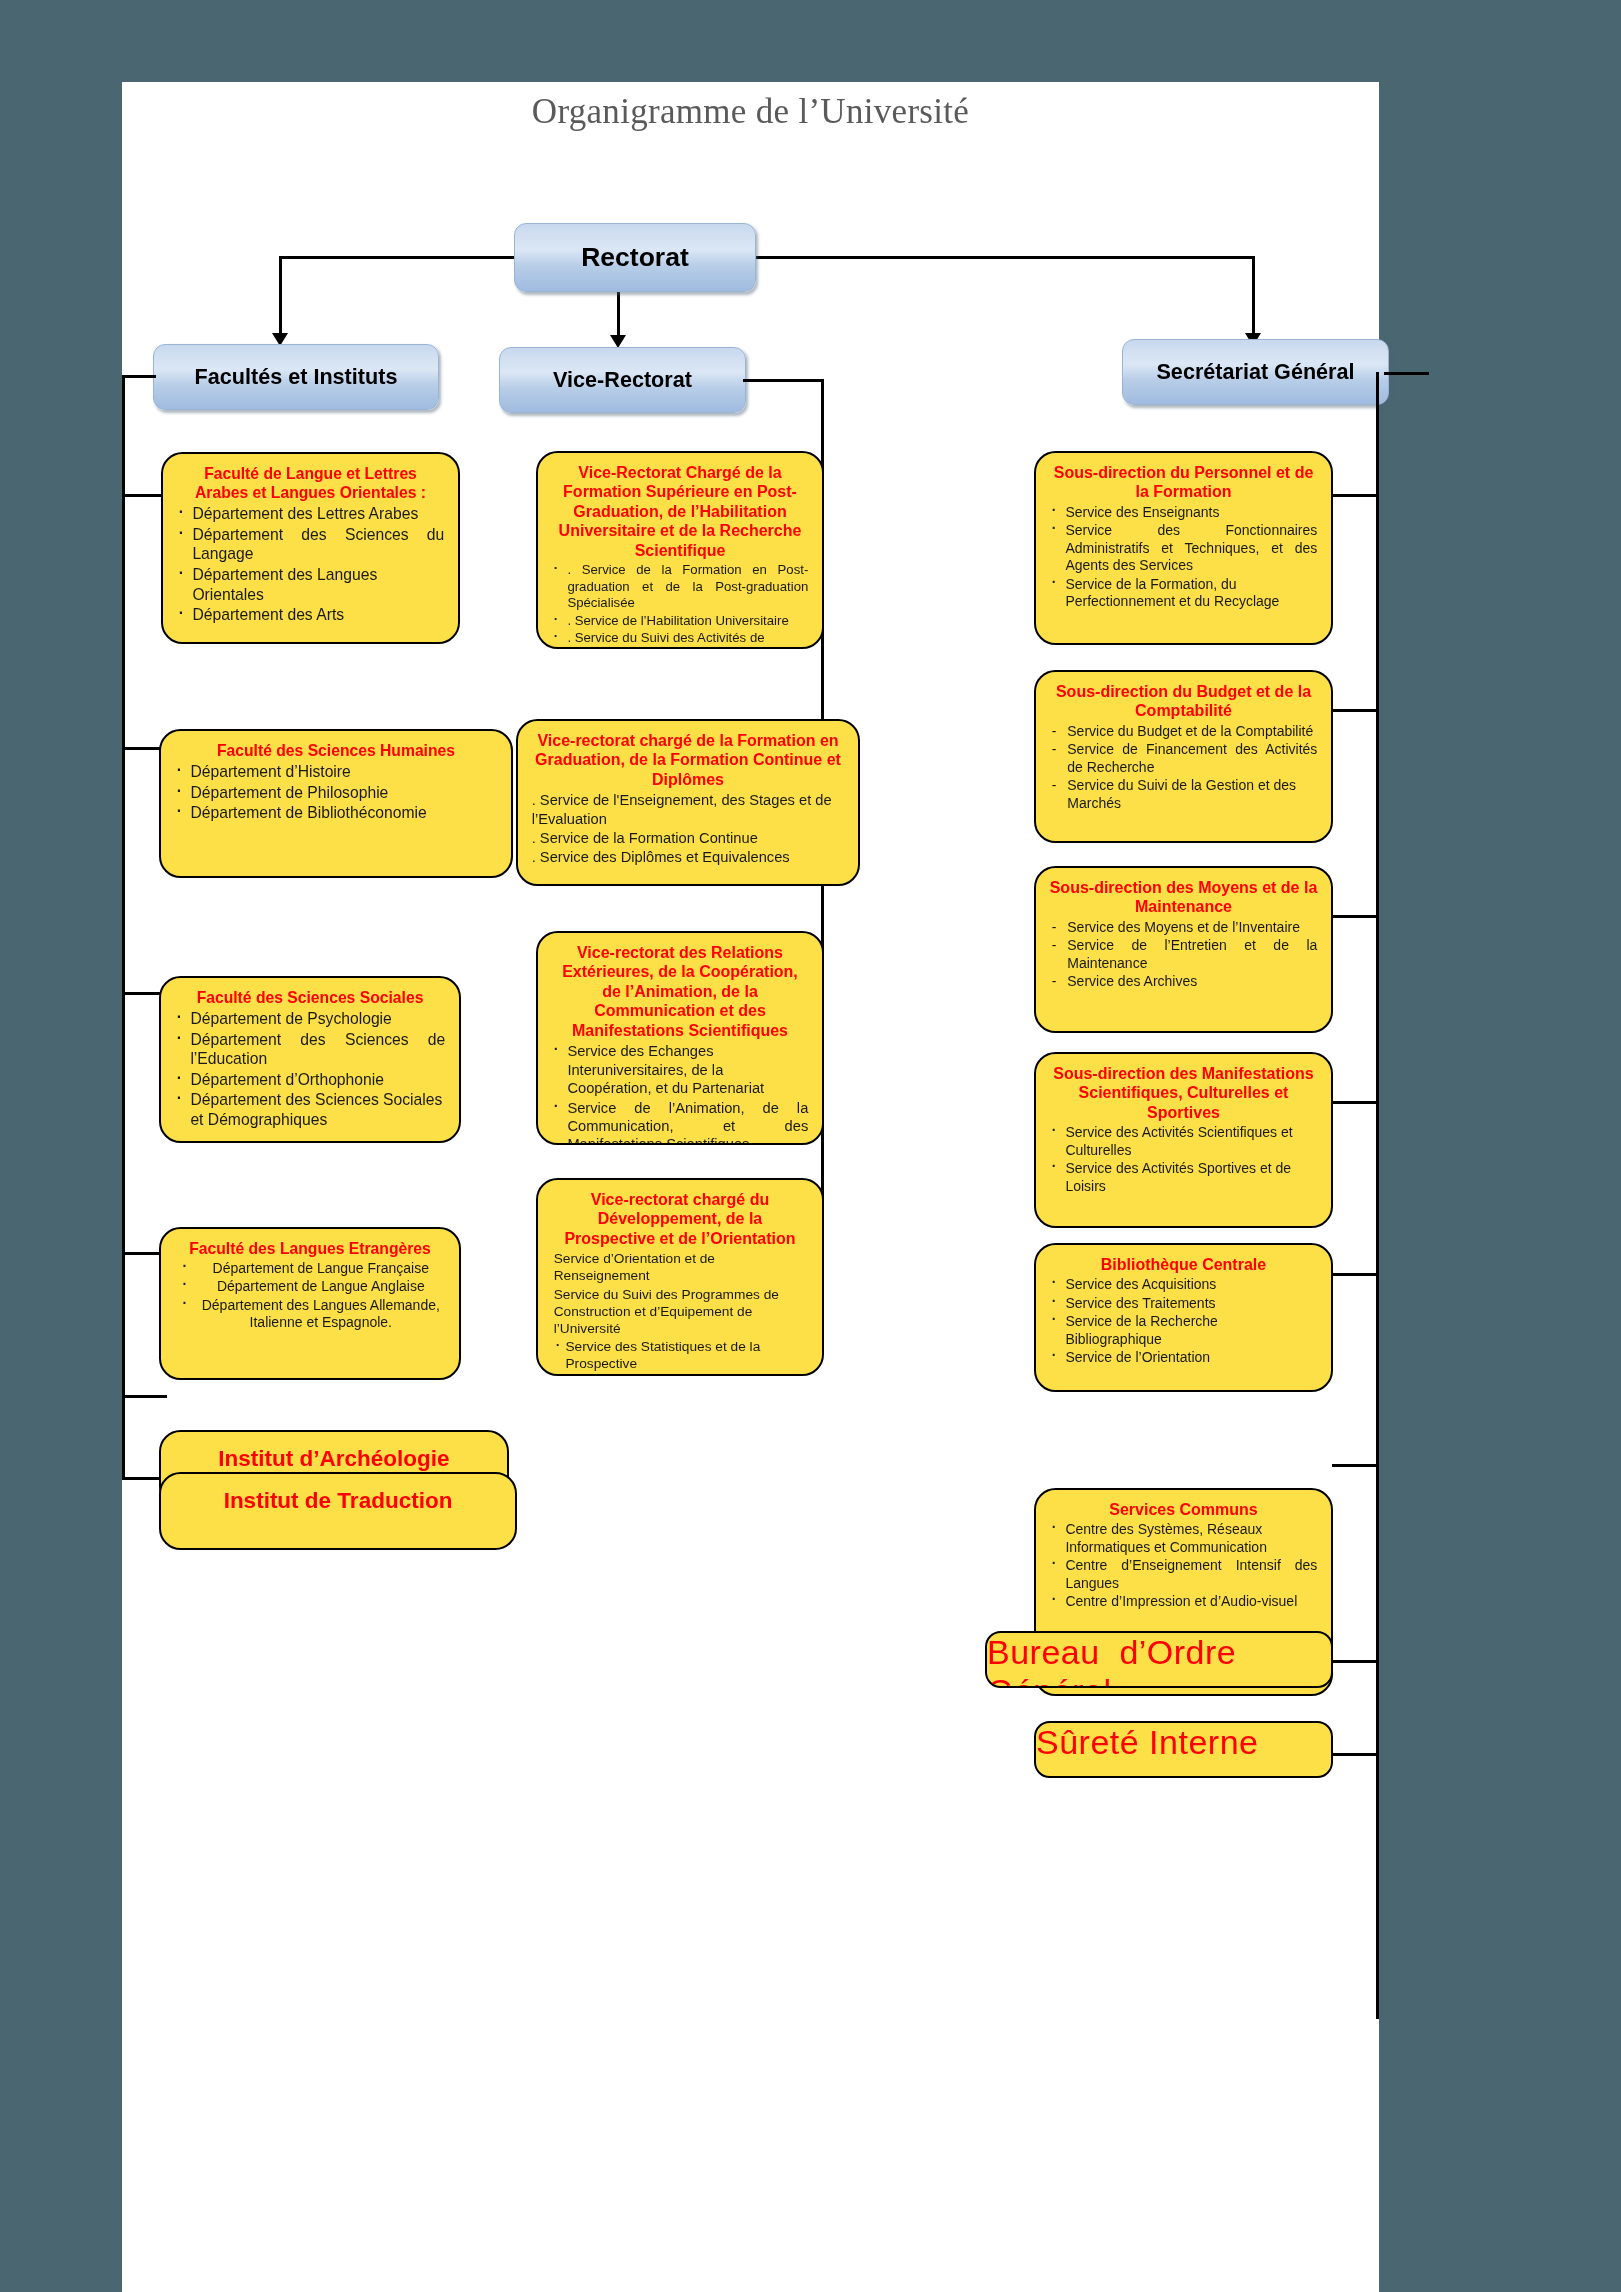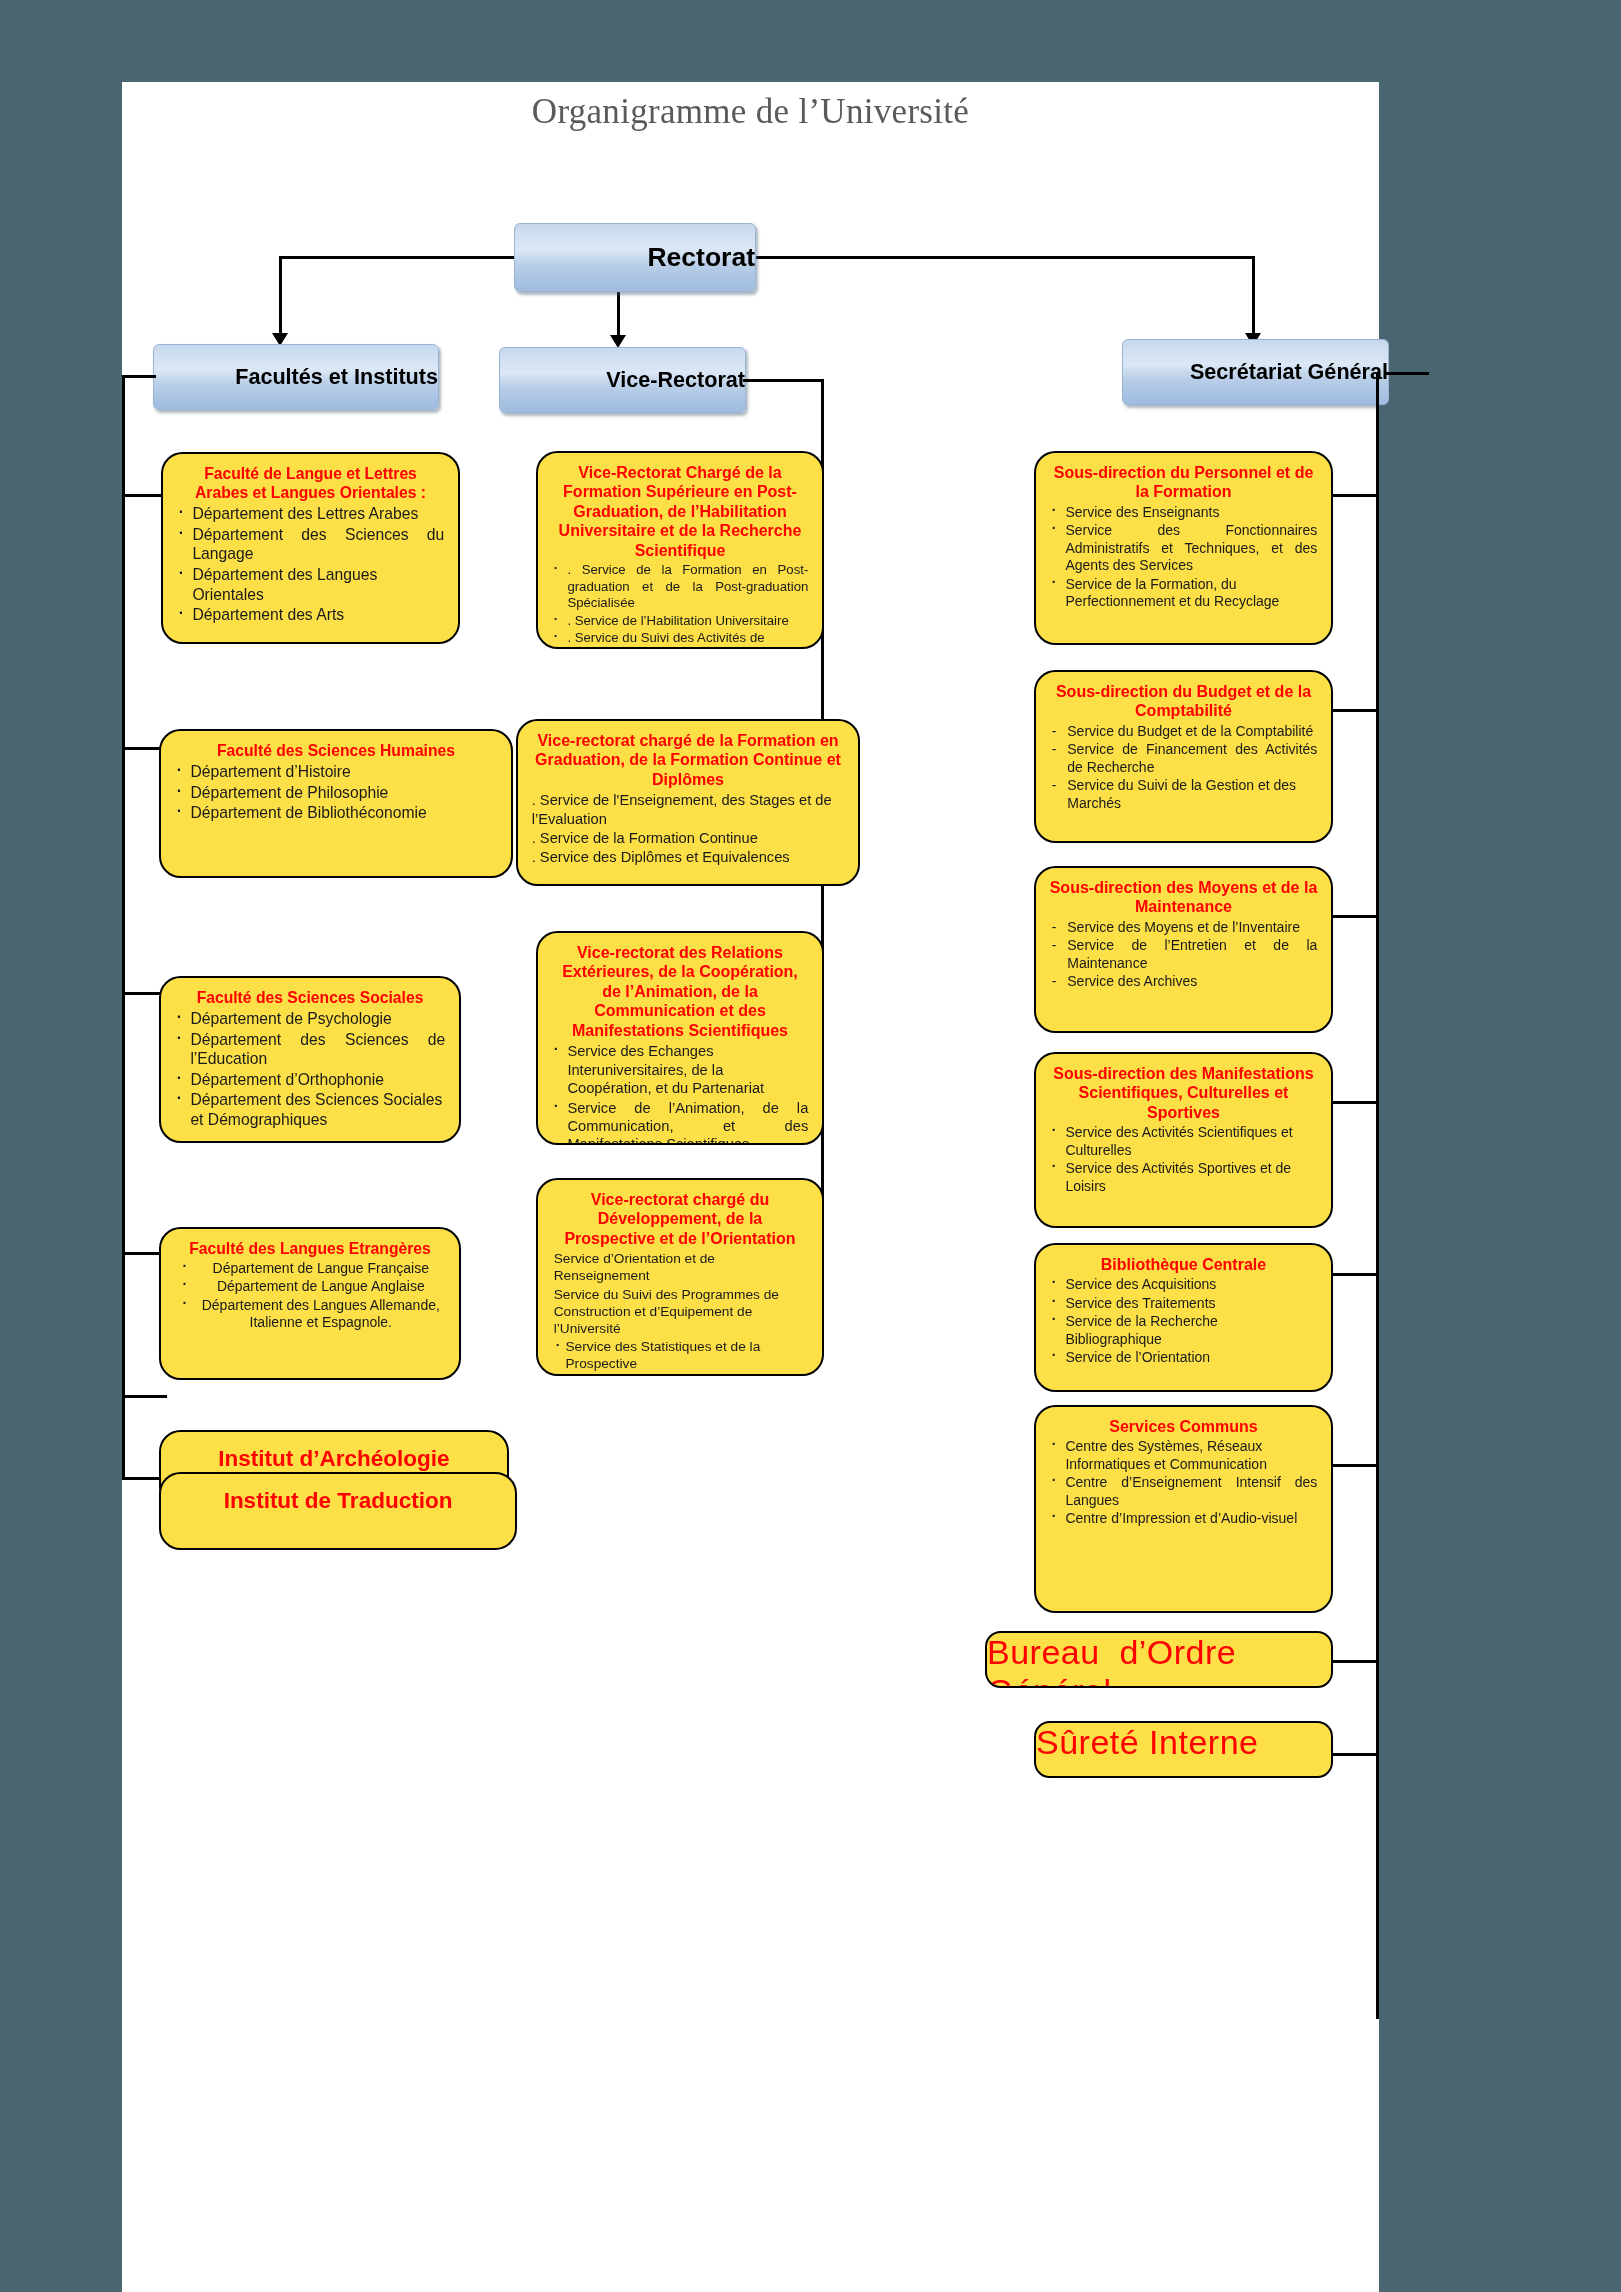--- a/index.html
+++ b/index.html
@@ -52,27 +52,27 @@
     position: absolute;
     width: 0; height: 0;
     border-left: 8.8px solid transparent;
     border-right: 8.8px solid transparent;
     border-top: 13.7px solid #000000;
   }
 
   
   .bluebox {
     position: absolute;
-    border-radius: 6px;
+    border-radius: 12px;
     border: 1px solid #9ab4d4;
     background: linear-gradient(180deg,#c8d9ee 0%,#dbe7f5 38%,#b8cee8 62%,#9fbbdf 100%);
     box-shadow: 2px 2.9px 2.9px rgba(80,100,120,.45);
     display: flex;
     align-items: center;
-    justify-content: flex-end;
+    justify-content: center;
     font-weight: bold;
     color: #000000;
     text-align: center;
   }
   #node-rectorat { font-size: 26.5px; }
   .tier2 { font-size: 21.6px; }
 
   
   .card {
     position: absolute;
@@ -331,21 +331,21 @@
   <div class="card col-right" style="left:912px; top:1161px; width:299px; height:149px;">
     <div class="card-title">Bibliothèque Centrale</div>
     <ul>
       <li class="bul">Service des Acquisitions</li>
       <li class="bul">Service des Traitements</li>
       <li class="bul">Service de la Recherche Bibliographique</li>
       <li class="bul">Service de l’Orientation</li>
     </ul>
   </div>
 
-  <div class="card col-right" style="left:912px; top:1323px; width:299px; height:208px;">
+  <div class="card col-right" style="left:912px; top:1406px; width:299px; height:208px;">
     <div class="card-title">Services Communs</div>
     <ul>
       <li class="bul">Centre des Systèmes, Réseaux Informatiques et Communication</li>
       <li class="bul" style="text-align:justify;">Centre d’Enseignement Intensif des Langues</li>
       <li class="bul">Centre d’Impression et d’Audio-visuel</li>
     </ul>
   </div>
 
   <div class="card office" style="left:863px; top:1549px; width:348px; height:57px; border-radius:15.7px; padding:0;">
     <span class="solo wide" style="color:#ff0000; width:100%; text-align:center;">Bureau  d’Ordre  Général</span>

